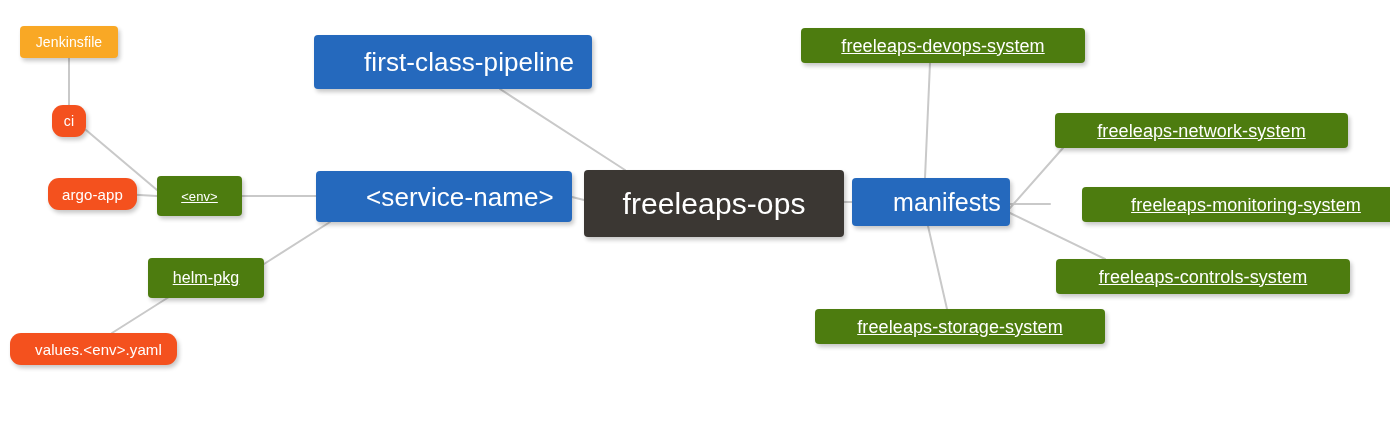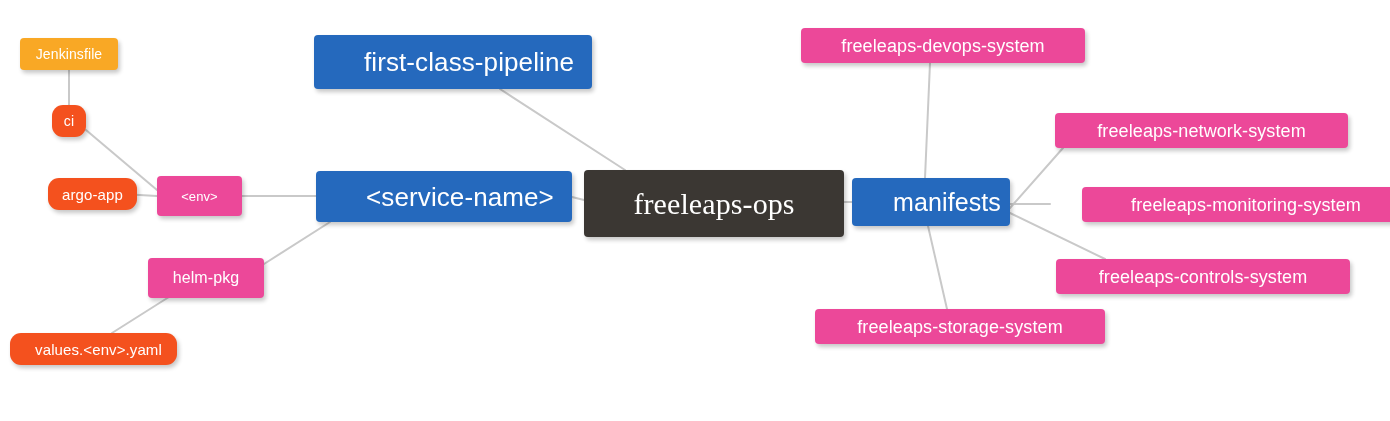--- a/index.html
+++ b/index.html
@@ -33,21 +33,21 @@
     color: #ffffff;
     border-radius: 4px;
     white-space: nowrap;
     line-height: 1;
     letter-spacing: 0.1px;
     box-shadow: 2px 3px 4px rgba(0,0,0,0.22);
     z-index: 5;
   }
   .n-root   { background: #3b3733; }
   .n-blue   { background: #2569bd; padding-left: 32px; }
-  .n-green  { background: #ec4899; }
+  .n-green  { background: #4d7c0f; text-decoration: underline; }
   .n-amber  { background: #f9a825; }
   .n-red    { background: #f4511e; border-radius: 11px; }
 </style>
 </head>
 <body>
 
 <div id="canvas">
 
   <svg id="edge-layer" viewBox="0 0 1390 421" xmlns="http://www.w3.org/2000/svg">
       <line x1="69" y1="58" x2="69" y2="105" stroke="#c9c9c9" stroke-width="2" stroke-linecap="round"></line>
@@ -60,29 +60,29 @@
       <line x1="568" y1="196" x2="584" y2="200" stroke="#c9c9c9" stroke-width="2" stroke-linecap="round"></line>
       <line x1="844" y1="202" x2="852" y2="202" stroke="#c9c9c9" stroke-width="2" stroke-linecap="round"></line>
       <line x1="925" y1="178" x2="930" y2="63" stroke="#c9c9c9" stroke-width="2" stroke-linecap="round"></line>
       <line x1="1010" y1="208" x2="1063" y2="148" stroke="#c9c9c9" stroke-width="2" stroke-linecap="round"></line>
       <line x1="1010" y1="204" x2="1050" y2="204" stroke="#c9c9c9" stroke-width="2" stroke-linecap="round"></line>
       <line x1="1010" y1="213" x2="1105" y2="259" stroke="#c9c9c9" stroke-width="2" stroke-linecap="round"></line>
       <line x1="928" y1="226" x2="947" y2="309" stroke="#c9c9c9" stroke-width="2" stroke-linecap="round"></line>
     </svg>
 
   <div id="node-layer">
-      <div class="node n-amber" style="left: 20px; top: 26px; width: 98px; height: 32px; font-size: 14px; margin-top: 12px;">Jenkinsfile</div>
+      <div class="node n-amber" style="left: 20px; top: 26px; width: 98px; height: 32px; font-size: 14px;">Jenkinsfile</div>
       <div class="node n-red" style="left: 52px; top: 105px; width: 34px; height: 32px; font-size: 14px;">ci</div>
       <div class="node n-red" style="left: 48px; top: 178px; width: 89px; height: 32px; font-size: 15px;">argo-app</div>
       <div class="node n-green" style="left: 157px; top: 176px; width: 85px; height: 40px; font-size: 13px;">&lt;env&gt;</div>
       <div class="node n-green" style="left: 148px; top: 258px; width: 116px; height: 40px; font-size: 16px;">helm-pkg</div>
       <div class="node n-red" style="left: 10px; top: 333px; width: 167px; height: 32px; font-size: 15px; padding-left: 10px;">values.&lt;env&gt;.yaml</div>
       <div class="node n-blue" style="left: 314px; top: 35px; width: 278px; height: 54px; font-size: 26px;">first-class-pipeline</div>
       <div class="node n-blue" style="left: 316px; top: 171px; width: 256px; height: 51px; font-size: 26px;">&lt;service-name&gt;</div>
-      <div class="node n-root" style="left: 584px; top: 170px; width: 260px; height: 67px; font-size: 30px; font-family: Liberation Serif, serif;">freeleaps-ops</div>
+      <div class="node n-root" style="left: 584px; top: 170px; width: 260px; height: 67px; font-size: 30px;">freeleaps-ops</div>
       <div class="node n-blue" style="left: 852px; top: 178px; width: 158px; height: 48px; font-size: 25px;">manifests</div>
       <div class="node n-green" style="left: 801px; top: 28px; width: 284px; height: 35px; font-size: 18px;">freeleaps-devops-system</div>
       <div class="node n-green" style="left: 1055px; top: 113px; width: 293px; height: 35px; font-size: 18px;">freeleaps-network-system</div>
       <div class="node n-green" style="left: 1050px; top: 187px; width: 328px; height: 35px; font-size: 18px; margin-left: 32px;">freeleaps-monitoring-system</div>
       <div class="node n-green" style="left: 1056px; top: 259px; width: 294px; height: 35px; font-size: 18px;">freeleaps-controls-system</div>
       <div class="node n-green" style="left: 815px; top: 309px; width: 290px; height: 35px; font-size: 18px;">freeleaps-storage-system</div>
     </div>
 
 </div>
 

